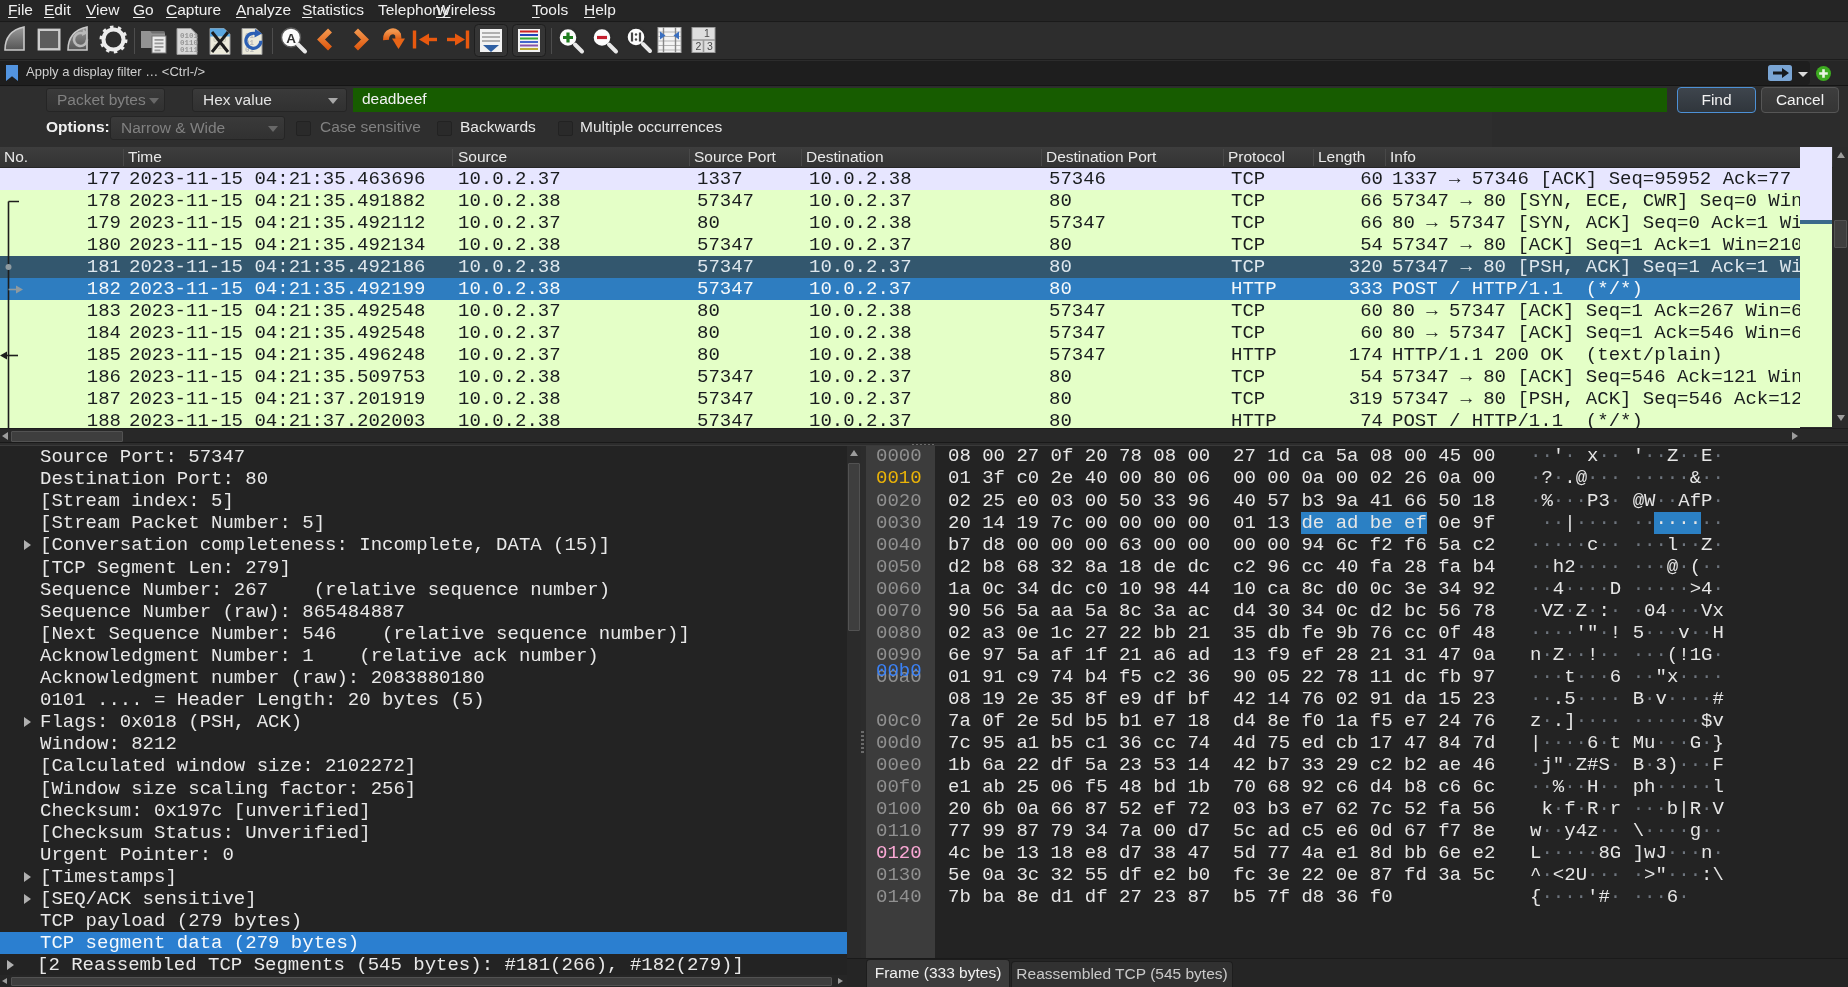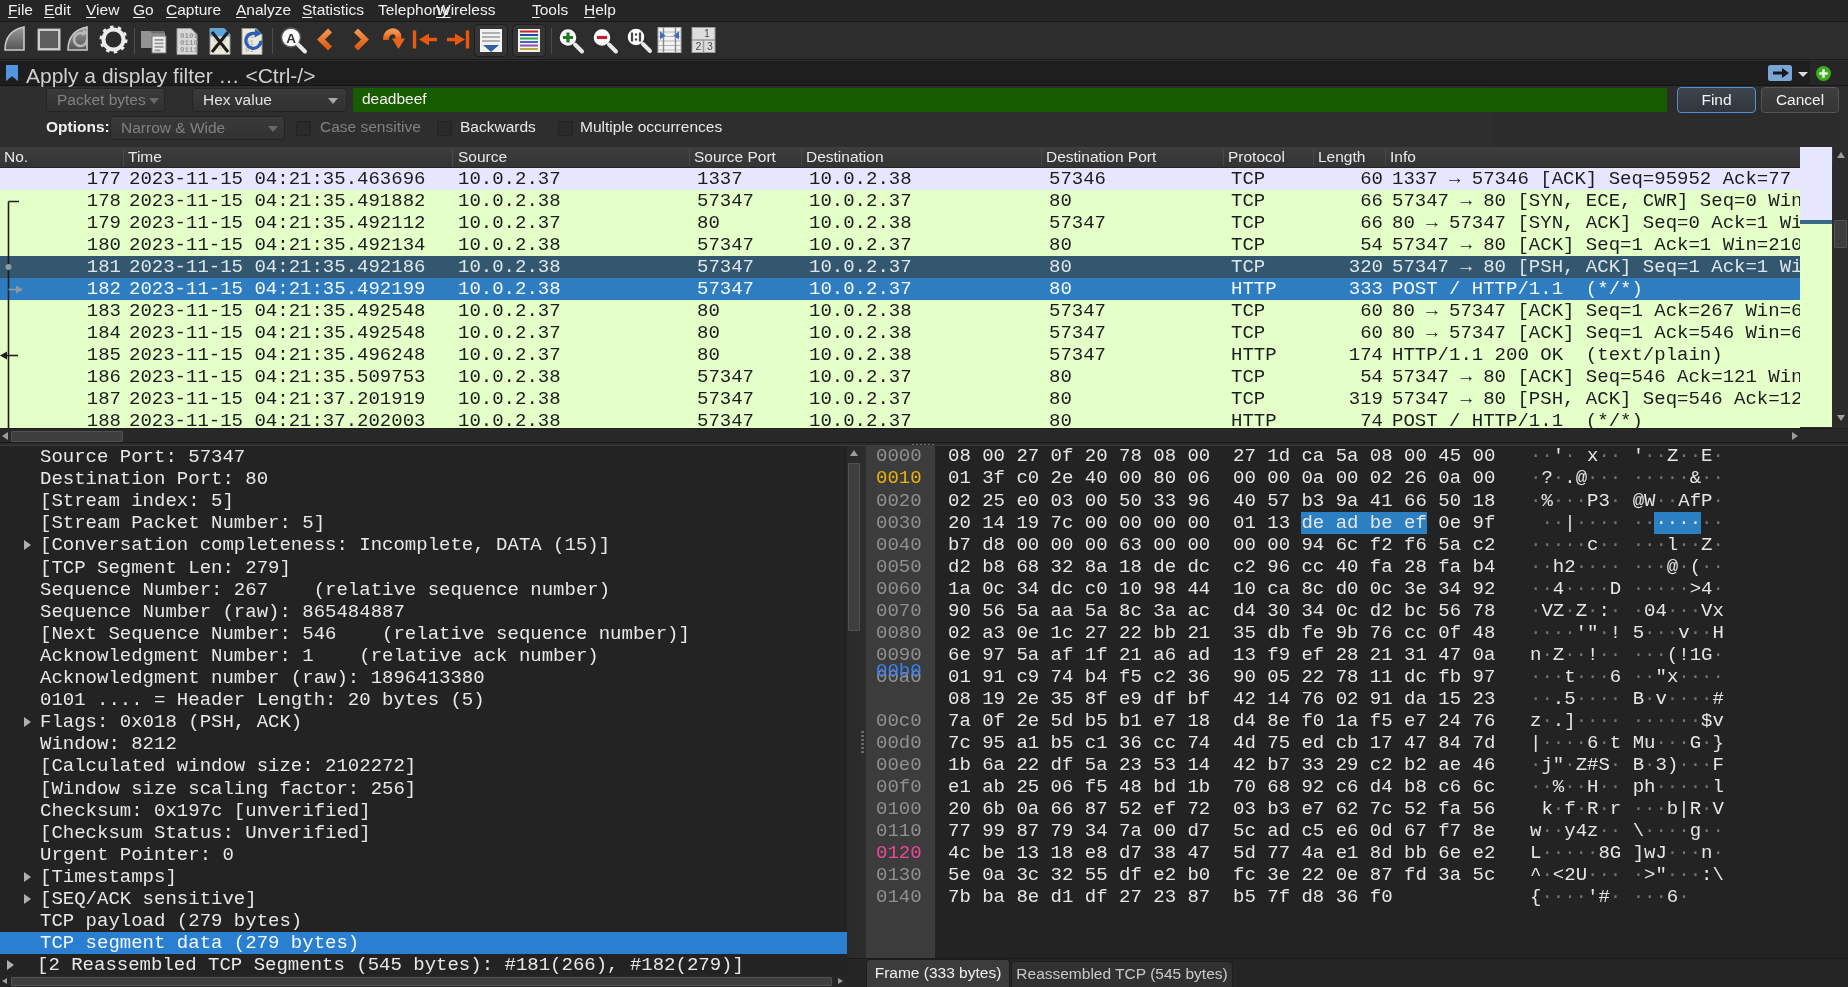--- a/index.html
+++ b/index.html
@@ -3,21 +3,21 @@
 <style>
 *{margin:0;padding:0;box-sizing:border-box}
 html,body{width:1848px;height:987px;overflow:hidden;background:#2c2c2c;font-family:"Liberation Sans",sans-serif}
 .abs{position:absolute}
 #menubar{position:absolute;left:0;top:0;width:1848px;height:22px;background:#252525;border-bottom:1px solid #1a1a1a}
 #menubar span{position:absolute;top:1px;font-size:15.5px;color:#f0f0f0;white-space:pre}
 #menubar u{text-decoration:underline;text-underline-offset:2px}
 #toolbar{position:absolute;left:0;top:23px;width:1848px;height:37px;background:#2d2d2d;border-bottom:1px solid #1c1c1c}
 .tbsep{position:absolute;top:5px;width:1px;height:26px;background:#4d4d4d}
 #filterbar{position:absolute;left:0;top:61px;width:1848px;height:25px;background:#1f1f1f;border-bottom:1px solid #151515}
-#filtertext{position:absolute;left:26px;top:3px;font-size:21px;color:#cfcfcf}
+#filtertext{position:absolute;left:26px;top:3px;font-size:13px;color:#cfcfcf}
 #searchpanel{position:absolute;left:0;top:87px;width:1492px;height:60px;background:#2e2e2e}
 .combo{position:absolute;height:24px;background:linear-gradient(#3a3a3a,#313131);border:1px solid #252525;border-radius:3px;font-size:15.5px;line-height:22px;padding-left:10px;color:#e2e2e2}
 .combo.dim{color:#818181}
 .caret{position:absolute;width:0;height:0;border-left:5px solid transparent;border-right:5px solid transparent;border-top:6px solid #a8a8a8}
 .caret.dim{border-top-color:#686868}
 .cbox{position:absolute;width:15px;height:15px;background:#2a2a2a;border:1px solid #222;border-radius:2px}
 .clabel{position:absolute;font-size:15.5px}
 .btn{position:absolute;height:26px;border-radius:4px;background:linear-gradient(#40464d,#343a40);font-size:15.5px;color:#f2f2f2;text-align:center}
 #plheader{position:absolute;left:0;top:147px;width:1848px;height:21px;background:linear-gradient(#3d3d3d,#333333);border-bottom:1px solid #262626}
 #plheader span{position:absolute;top:1px;font-size:15.5px;color:#e8e8e8;white-space:pre}
@@ -258,21 +258,21 @@
 <div class="tline" style="top:0.0px"><span style="left:40px">Source Port: 57347</span></div>
 <div class="tline" style="top:22.1px"><span style="left:40px">Destination Port: 80</span></div>
 <div class="tline" style="top:44.2px"><span style="left:40px">[Stream index: 5]</span></div>
 <div class="tline" style="top:66.3px"><span style="left:40px">[Stream Packet Number: 5]</span></div>
 <div class="tline" style="top:88.4px"><i class="exp" style="left:24px"></i><span style="left:40px">[Conversation completeness: Incomplete, DATA (15)]</span></div>
 <div class="tline" style="top:110.5px"><span style="left:40px">[TCP Segment Len: 279]</span></div>
 <div class="tline" style="top:132.6px"><span style="left:40px">Sequence Number: 267    (relative sequence number)</span></div>
 <div class="tline" style="top:154.7px"><span style="left:40px">Sequence Number (raw): 865484887</span></div>
 <div class="tline" style="top:176.8px"><span style="left:40px">[Next Sequence Number: 546    (relative sequence number)]</span></div>
 <div class="tline" style="top:198.9px"><span style="left:40px">Acknowledgment Number: 1    (relative ack number)</span></div>
-<div class="tline" style="top:221.0px"><span style="left:40px">Acknowledgment number (raw): 1896413380</span></div>
+<div class="tline" style="top:221.0px"><span style="left:40px">Acknowledgment number (raw): 2083880180</span></div>
 <div class="tline" style="top:243.1px"><span style="left:40px">0101 .... = Header Length: 20 bytes (5)</span></div>
 <div class="tline" style="top:265.2px"><i class="exp" style="left:24px"></i><span style="left:40px">Flags: 0x018 (PSH, ACK)</span></div>
 <div class="tline" style="top:287.3px"><span style="left:40px">Window: 8212</span></div>
 <div class="tline" style="top:309.4px"><span style="left:40px">[Calculated window size: 2102272]</span></div>
 <div class="tline" style="top:331.5px"><span style="left:40px">[Window size scaling factor: 256]</span></div>
 <div class="tline" style="top:353.6px"><span style="left:40px">Checksum: 0x197c [unverified]</span></div>
 <div class="tline" style="top:375.7px"><span style="left:40px">[Checksum Status: Unverified]</span></div>
 <div class="tline" style="top:397.8px"><span style="left:40px">Urgent Pointer: 0</span></div>
 <div class="tline" style="top:419.9px"><i class="exp" style="left:24px"></i><span style="left:40px">[Timestamps]</span></div>
 <div class="tline" style="top:442.0px"><i class="exp" style="left:24px"></i><span style="left:40px">[SEQ/ACK sensitive]</span></div>
@@ -331,21 +331,21 @@
 <div class="hline" style="left:1530px;top:754.1px;color:#6e757e">·<b>j</b><b>"</b>·<b>Z</b><b>#</b><b>S</b>· <b>B</b>·<b>3</b><b>)</b>···<b>F</b></div>
 <div class="hline" style="left:876px;top:776.1px;color:#909090">00f0</div>
 <div class="hline" style="left:948px;top:776.1px;color:#e6e6e6">e1 ab 25 06 f5 48 bd 1b  70 68 92 c6 d4 b8 c6 6c</div>
 <div class="hline" style="left:1530px;top:776.1px;color:#6e757e">··<b>%</b>··<b>H</b>·· <b>p</b><b>h</b>·····<b>l</b></div>
 <div class="hline" style="left:876px;top:798.2px;color:#909090">0100</div>
 <div class="hline" style="left:948px;top:798.2px;color:#e6e6e6">20 6b 0a 66 87 52 ef 72  03 b3 e7 62 7c 52 fa 56</div>
 <div class="hline" style="left:1530px;top:798.2px;color:#6e757e"><b> </b><b>k</b>·<b>f</b>·<b>R</b>·<b>r</b> ···<b>b</b><b>|</b><b>R</b>·<b>V</b></div>
 <div class="hline" style="left:876px;top:820.2px;color:#909090">0110</div>
 <div class="hline" style="left:948px;top:820.2px;color:#e6e6e6">77 99 87 79 34 7a 00 d7  5c ad c5 e6 0d 67 f7 8e</div>
 <div class="hline" style="left:1530px;top:820.2px;color:#6e757e"><b>w</b>··<b>y</b><b>4</b><b>z</b>·· <b>\</b>····<b>g</b>··</div>
-<div class="hline" style="left:876px;top:842.3px;color:#ec4899">0120</div>
+<div class="hline" style="left:876px;top:842.3px;color:#f9a8d4">0120</div>
 <div class="hline" style="left:948px;top:842.3px;color:#e6e6e6">4c be 13 18 e8 d7 38 47  5d 77 4a e1 8d bb 6e e2</div>
 <div class="hline" style="left:1530px;top:842.3px;color:#6e757e"><b>L</b>·····<b>8</b><b>G</b> <b>]</b><b>w</b><b>J</b>···<b>n</b>·</div>
 <div class="hline" style="left:876px;top:864.3px;color:#909090">0130</div>
 <div class="hline" style="left:948px;top:864.3px;color:#e6e6e6">5e 0a 3c 32 55 df e2 b0  fc 3e 22 0e 87 fd 3a 5c</div>
 <div class="hline" style="left:1530px;top:864.3px;color:#6e757e"><b>^</b>·<b>&lt;</b><b>2</b><b>U</b>··· ·<b>&gt;</b><b>"</b>···<b>:</b><b>\</b></div>
 <div class="hline" style="left:876px;top:886.4px;color:#909090">0140</div>
 <div class="hline" style="left:948px;top:886.4px;color:#e6e6e6">7b ba 8e d1 df 27 23 87  b5 7f d8 36 f0</div>
 <div class="hline" style="left:1530px;top:886.4px;color:#6e757e"><b>{</b>····<b>'</b><b>#</b>· ···<b>6</b>·</div>
 <div class="sbtrack" style="left:847px;top:446px;width:14px;height:529px"></div>
 <div class="tri" style="left:850px;top:450px;border-left:4px solid transparent;border-right:4px solid transparent;border-bottom:6px solid #9c9c9c"></div>

